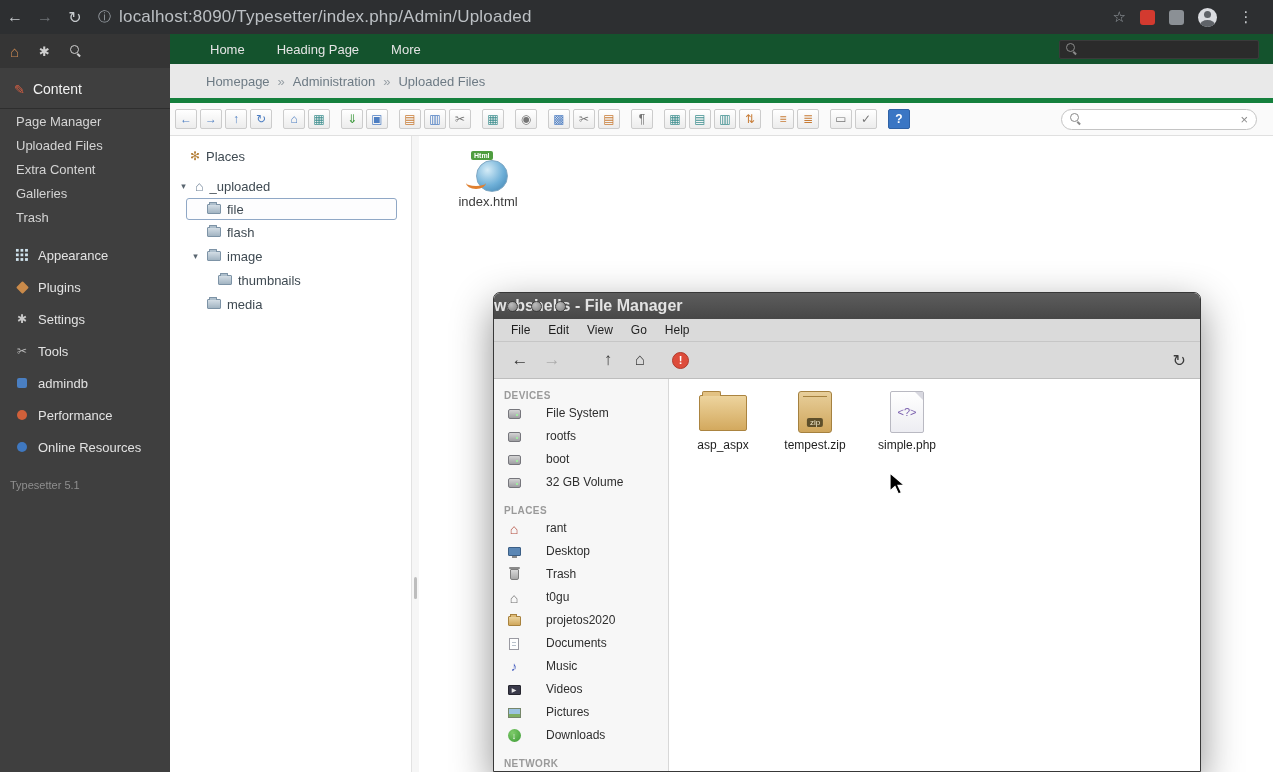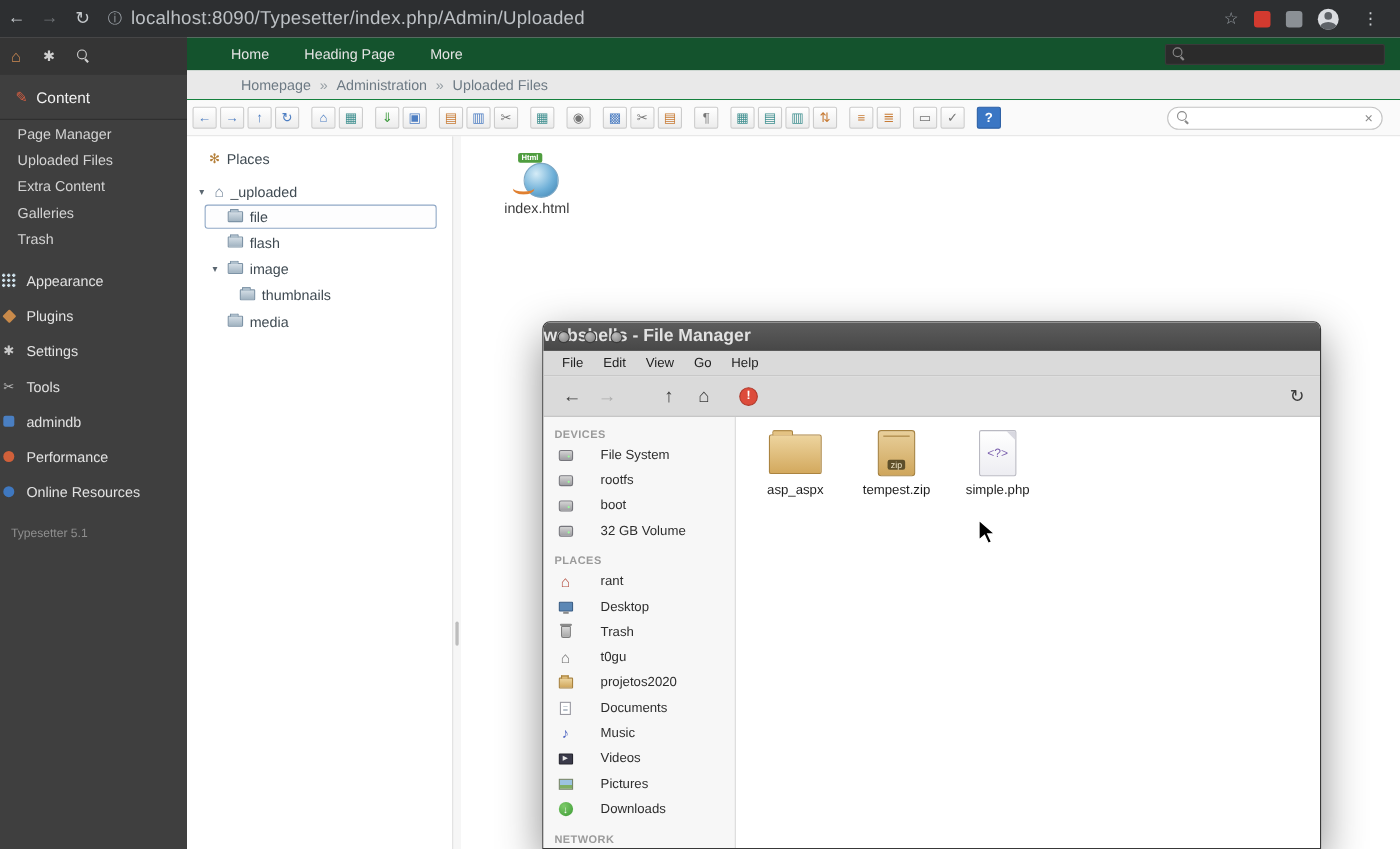--- a/index.html
+++ b/index.html
@@ -32,39 +32,39 @@
   
   .admin-side { position:absolute; left:0; top:34px; width:170px; bottom:0; background:#3f3f3f; color:#d6d6d6; z-index:1; }
   .side-icons { height:34px; display:flex; align-items:center; gap:20px; padding-left:10px; background:#353535; }
   .s-home { color:#cd8a52; font-size:15px; }
   .s-gear { color:#cfcfcf; font-size:13px; }
   .content-hdr { display:flex; align-items:center; gap:8px; padding:13px 0 11px 14px; color:#f2f2f2; font-size:14px; }
   .c-ic { color:#da5f42; font-size:13px; }
   .side-links { border-top:1px solid #2e2e2e; }
   .side-link { height:24px; display:flex; align-items:center; padding-left:16px; font-size:13px; color:#d4d4d4; cursor:default; }
   .side-secs { margin-top:10px; }
-  .side-sec { height:32px; display:flex; align-items:center; padding-left:1px; font-size:13px; color:#e2e2e2; gap:9px; }
+  .side-sec { height:32px; display:flex; align-items:center; padding-left:15px; font-size:13px; color:#e2e2e2; gap:9px; }
   .s-ic { width:14px; height:14px; display:flex; align-items:center; justify-content:center; flex:0 0 auto; }
   .s-appearance { background-image:radial-gradient(#cfe2ec 1.3px, transparent 1.4px); background-size:4.6px 4.6px; }
   .s-plugins { width:9px; height:9px; background:#c98a4a; transform:rotate(45deg); border-radius:1px; }
   .s-settings { color:#c9c9c9; font-size:12px; }
   .s-tools { color:#b9b9b9; font-size:12px; }
   .s-admindb { width:10px; height:10px; background:#4a7fc2; border-radius:2px; }
   .s-performance { width:10px; height:10px; background:#d0603a; border-radius:50%; }
   .s-online { width:10px; height:10px; background:#3f78c0; border-radius:50%; }
   .version { margin-top:16px; padding-left:10px; color:#8f8f8f; font-size:11px; }
 
   
   .main { position:absolute; left:170px; top:34px; right:0; bottom:0; display:flex; flex-direction:column; z-index:1; }
   .top-nav { height:30px; background:#14532d; display:flex; align-items:center; color:#e4e4e4; font-size:13px; padding-left:24px; }
   .nav-item { padding:0 16px; cursor:default; }
   .nav-search { margin-left:auto; margin-right:14px; width:200px; height:19px; background:#2b2b2b; border:1px solid #3a3a3a; border-radius:2px; display:flex; align-items:center; padding:0 6px; gap:5px; }
   .nav-search input { background:transparent; border:none; outline:none; color:#cfcfcf; font-size:12px; flex:1; min-width:0; }
 
-  .crumbs { height:27px; background:#e9e9e9; border-bottom:1px solid #15803d; display:flex; align-items:center; padding-left:49px; font-size:13px; color:#6d7a84; }
+  .crumbs { height:39px; background:#e9e9e9; border-bottom:5px solid #15803d; display:flex; align-items:center; padding-left:36px; font-size:13px; color:#6d7a84; }
   .sep { margin:0 8px; color:#98a0a6; }
 
   .toolbar { height:33px; background:#fafafa; border-bottom:1px solid #e0e0e0; display:flex; align-items:center; padding-left:5px; }
   .tbtn { width:22px; height:20px; border:1px solid #ccc; border-radius:2px; background:linear-gradient(#fff,#ececec);
     display:flex; align-items:center; justify-content:center; font-size:12px; margin-right:3px; flex:0 0 auto; cursor:default; }
   .tgap { margin-left:8px; }
   .blu { color:#4d7ec2; } .grn { color:#3f9b3f; } .org { color:#c77b35; } .gry { color:#757575; } .tea { color:#3e8f8f; }
   .tbtn.hlp { background:#3a76c4; border-color:#2f62a6; color:#fff; font-weight:bold; }
   .tb-search { margin-left:auto; margin-right:16px; width:196px; height:21px; border:1px solid #c4c4c4; border-radius:11px; background:#fff;
     display:flex; align-items:center; padding:0 8px; gap:6px; }

